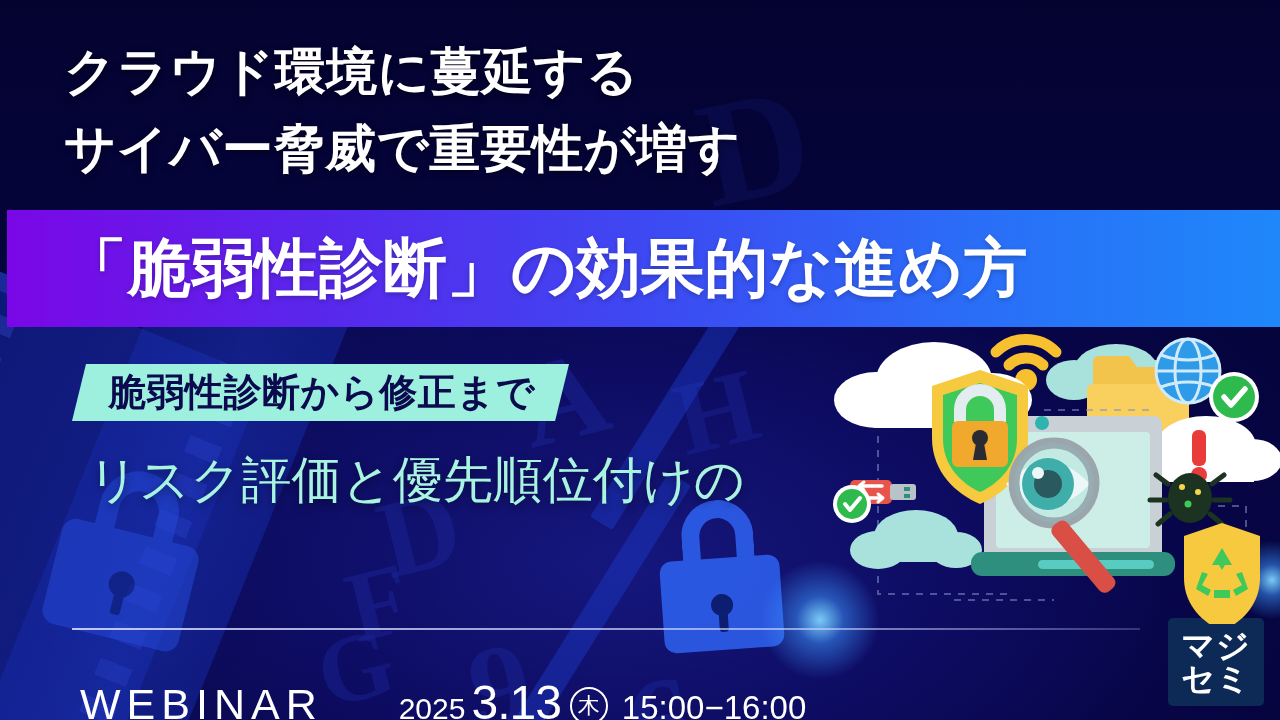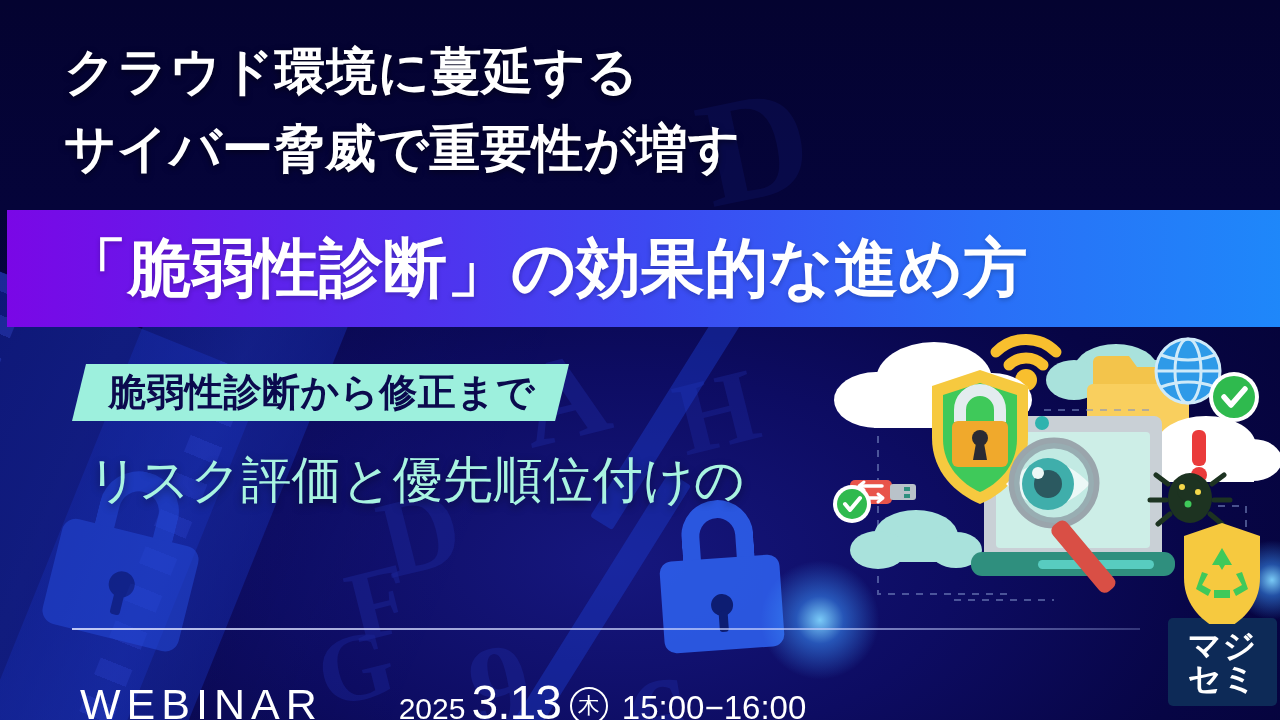--- a/index.html
+++ b/index.html
@@ -156,21 +156,21 @@
     margin-left:9px;
     display:inline-flex;align-items:center;justify-content:center;
     width:38px;height:38px;border:2px solid #fff;border-radius:50%;
     font-size:22px;font-weight:400;line-height:1;
     position:relative;top:-6px;
   }
   .w-time{font-size:33px;font-weight:400;margin-left:14px;letter-spacing:0px;margin-top:43px;}
 
   
   .logo{
-    position:absolute;left:1168px;top:618px;width:109px;height:88px;
+    position:absolute;left:1168px;top:618px;width:96px;height:88px;
     background:#0d2a57;border-radius:5px;
     display:flex;flex-direction:column;align-items:center;justify-content:center;
     line-height:1.0;
   }
   .logo span{color:#fff;font-weight:700;font-size:33px;letter-spacing:1px;}
 
   
   .art{position:absolute;left:816px;top:318px;width:464px;height:306px;}
   .art svg{display:block;}
 </style>

